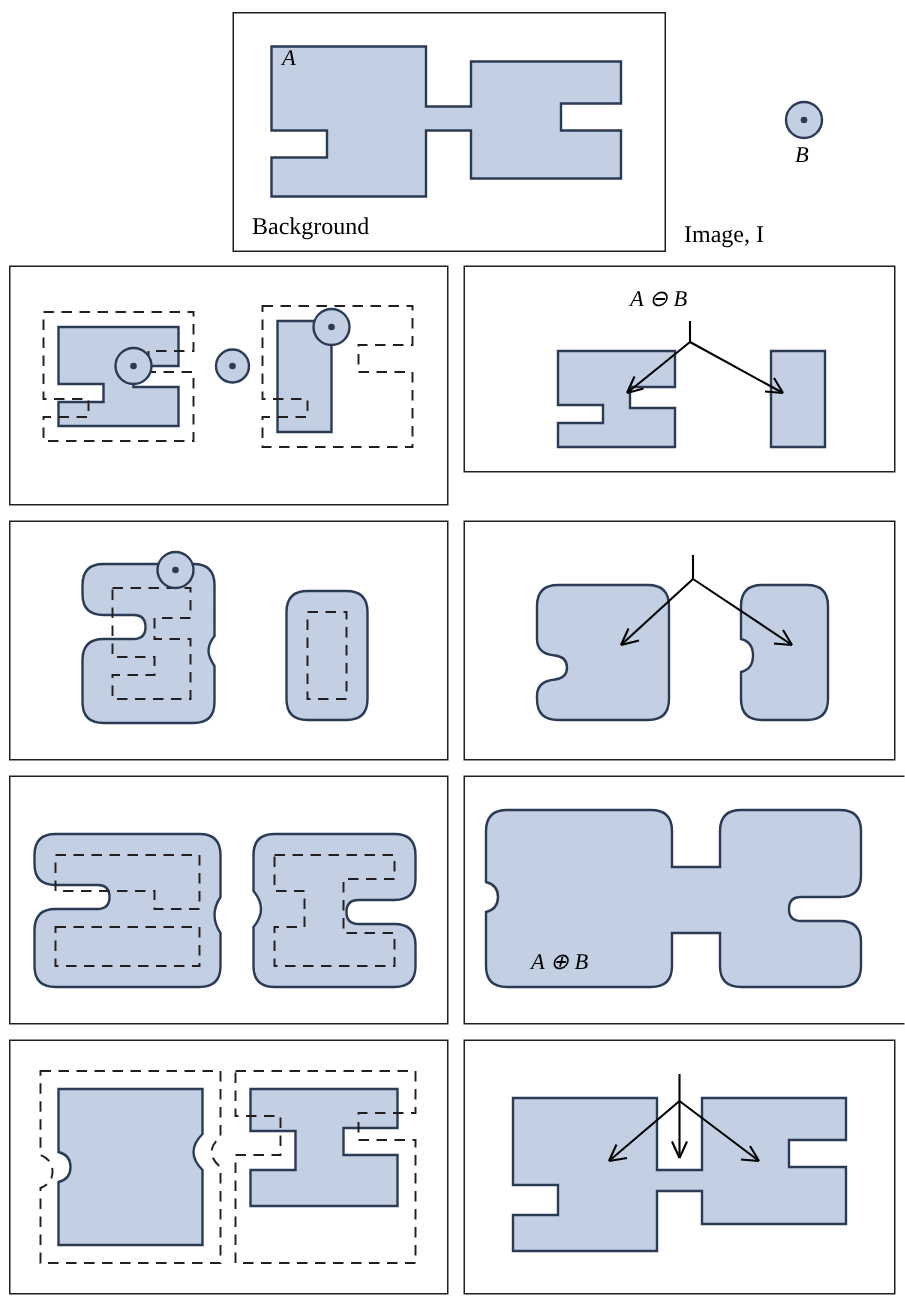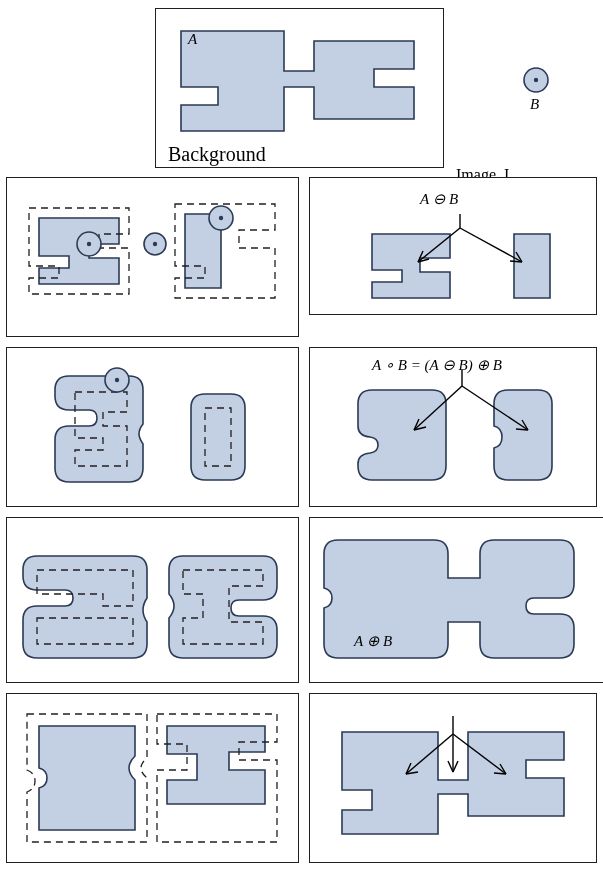--- a/index.html
+++ b/index.html
@@ -15,31 +15,31 @@
   .arrow{stroke:#000;stroke-width:1.4;fill:none;}
 </style>
 </head>
 <body>
 
 <div class="panel" style="left:155px;top:8px;width:289px;height:160px;">
   <svg width="287" height="158" viewBox="0 0 287 158">
     <path class="shape" d="M25,22 L128,22 L128,62 L158,62 L158,32 L258,32 L258,60 L218,60 L218,78 L258,78 L258,110 L158,110 L158,78 L128,78 L128,122 L25,122 L25,96 L62,96 L62,78 L25,78 Z"></path>
   </svg>
   <span class="lbl italic" style="left:32px;top:22px;font-size:15px;">A</span>
-  <span class="lbl" style="left:12px;top:134px;font-size:20px;">Background</span>
+  <span class="lbl" style="left:12px;top:134px;font-size:16px;">Background</span>
 </div>
 
 <div style="position:absolute;left:520px;top:64px;width:60px;height:60px;">
   <svg width="40" height="40" viewBox="0 0 40 40">
     <circle class="se" cx="16" cy="16" r="12"></circle>
     <circle class="sedot" cx="16" cy="16" r="2.2"></circle>
   </svg>
   <span class="lbl italic" style="left:10px;top:32px;font-size:15px;">B</span>
 </div>
-<span class="lbl" style="left:456px;top:166px;font-size:16px;">
+<span class="lbl" style="left:456px;top:148px;font-size:16px;">
   <span>Image, I</span>
 </span>
 
 <div class="panel" style="left:6px;top:177px;width:293px;height:160px;">
   <svg width="291" height="158" viewBox="0 0 291 158">
 
     <path class="shape" d="M32,40 L112,40 L112,66 L82,66 L82,80 L112,80 L112,106 L32,106 L32,90 L62,90 L62,78 L32,78 Z"></path>
 
     <path class="shape" d="M178,36 L214,36 L214,110 L178,110 Z"></path>
 
@@ -98,21 +98,20 @@
     <g class="arrow">
       <path d="M152,38 L152,22"></path>
       <path d="M152,38 L104,82"></path>
       <path d="M104,82 L116,79 M104,82 L109,71"></path>
     </g>
     <g class="arrow">
       <path d="M152,38 L218,82"></path>
       <path d="M218,82 L206,81 M218,82 L212,72"></path>
     </g>
   </svg>
-  <span class="lbl italic" style="left:62px;top:8px;font-size:15px;">A ∘ B = (A ⊖ B) ⊕ B</span>
 </div>
 
 <div class="panel" style="left:6px;top:517px;width:293px;height:166px;">
   <svg width="291" height="164" viewBox="0 0 291 164">
     <path class="shape" d="M30,38 q-14,0 -14,14 L16,58 q0,14 14,14 L58,72 q8,0 8,8 q0,8 -8,8 L30,88 q-14,0 -14,14 L16,126 q0,14 14,14 L126,140 q14,0 14,-14 L140,104 q-4,-6 -4,-12 q0,-6 4,-12 L140,52 q0,-14 -14,-14 Z
          M176,38 q-14,0 -14,14 L162,76 q5,6 5,12 q0,6 -5,12 L162,126 q0,14 14,14 L256,140 q14,0 14,-14 L270,112 q0,-14 -14,-14 L232,98 q-8,0 -8,-8 q0,-8 8,-8 L256,82 q14,0 14,-14 L270,52 q0,-14 -14,-14 Z"></path>
     <path class="dash" d="M30,52 L126,52 L126,88 L96,88 L96,76 L30,76 Z"></path>
     <path class="dash" d="M30,100 L126,100 L126,126 L30,126 Z"></path>
     <path class="dash" d="M176,52 L256,52 L256,68 L222,68 L222,104 L256,104 L256,126 L176,126 L176,100 L196,100 L196,76 L176,76 Z"></path>
   </svg>

